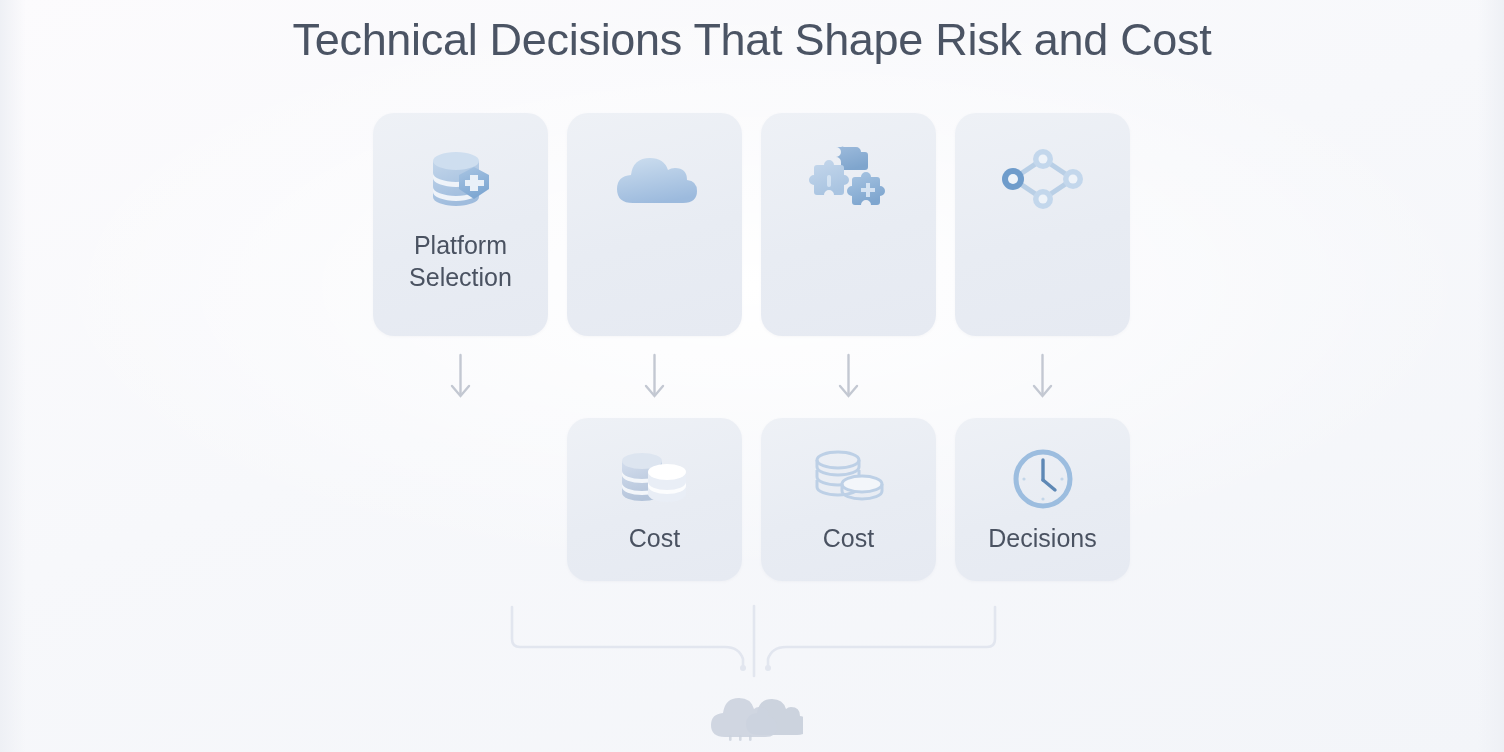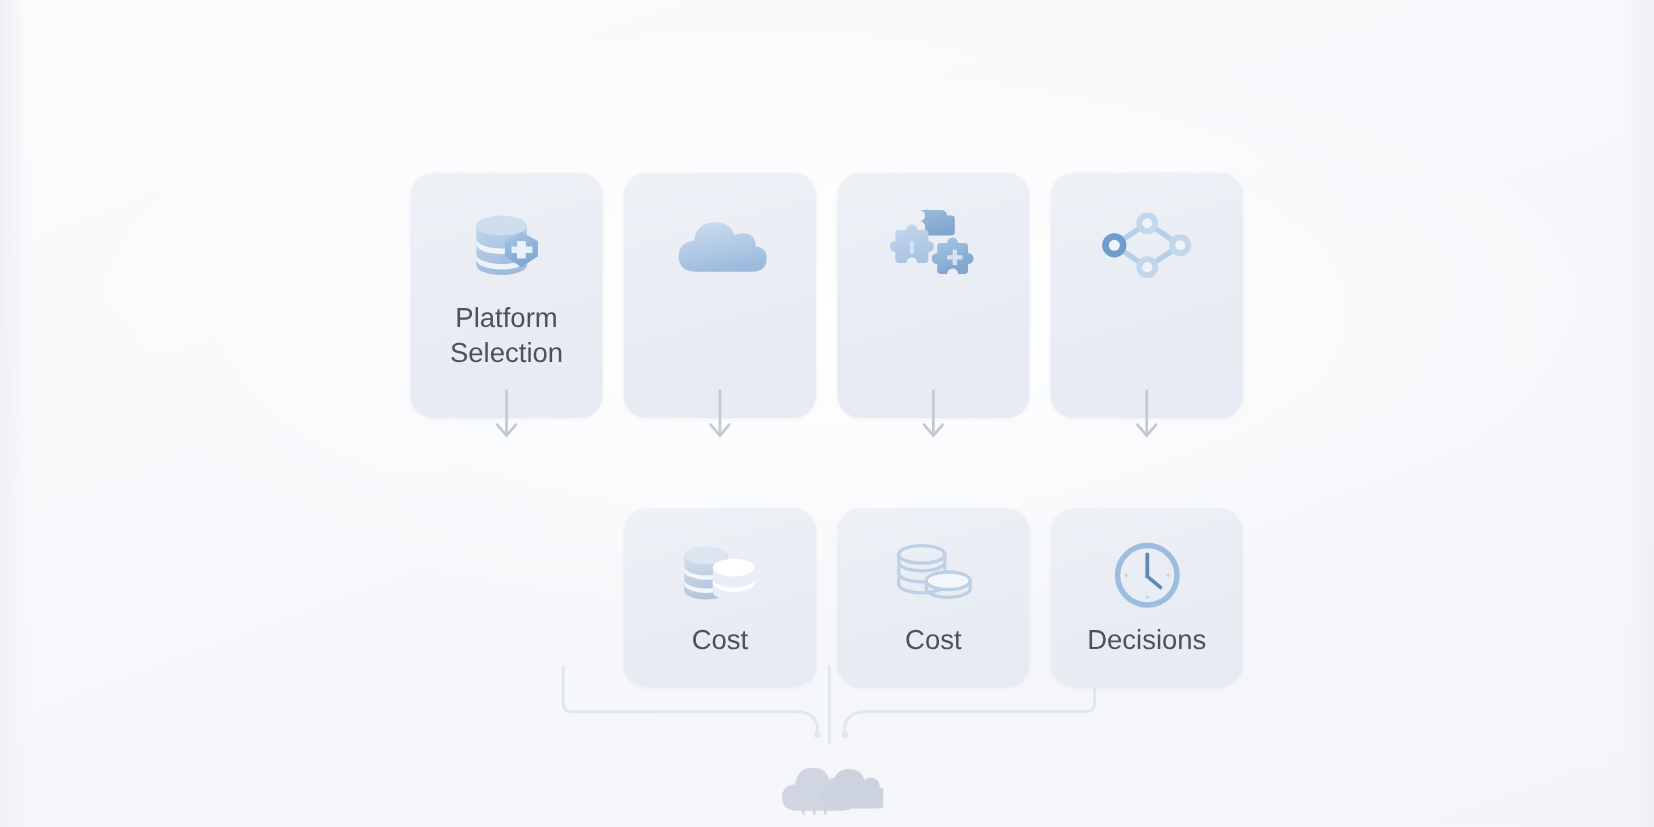--- a/index.html
+++ b/index.html
@@ -56,21 +56,20 @@
   .card {
     position: absolute;
     width: 175px;
     border-radius: 21px;
     background: linear-gradient(165deg, #eef1f6 0%, #e8ecf3 55%, #e6eaf2 100%);
     box-shadow: 0 1px 3px rgba(120,130,150,0.055);
     display: flex;
     flex-direction: column;
     align-items: center;
     box-sizing: border-box;
-    margin-top: 44px;
   }
   .card.row-top {
     top: 113px;
     height: 223px;
     padding-top: 30px;
   }
   .card.row-bottom {
     top: 418px;
     height: 163px;
     padding-top: 28px;
@@ -115,20 +114,21 @@
 </style>
 </head>
 <body>
 
 <div class="bg-wash"></div>
 <div class="bg-edge-l"></div>
 <div class="bg-edge-r"></div>
 
 <div class="stage">
 
+  <div class="title">Technical Decisions That Shape Risk and Cost</div>
 
   <div class="card row-top" style="left:373px">
     <div class="card-icon">
       <svg width="80" height="72" viewBox="0 0 80 72">
         <defs>
           <linearGradient id="dbg" x1="0" y1="0" x2="0.35" y2="1">
             <stop offset="0%" stop-color="#c2d5ea"></stop>
             <stop offset="100%" stop-color="#9fbcdd"></stop>
           </linearGradient>
           <linearGradient id="shg" x1="0" y1="0" x2="0.4" y2="1">

